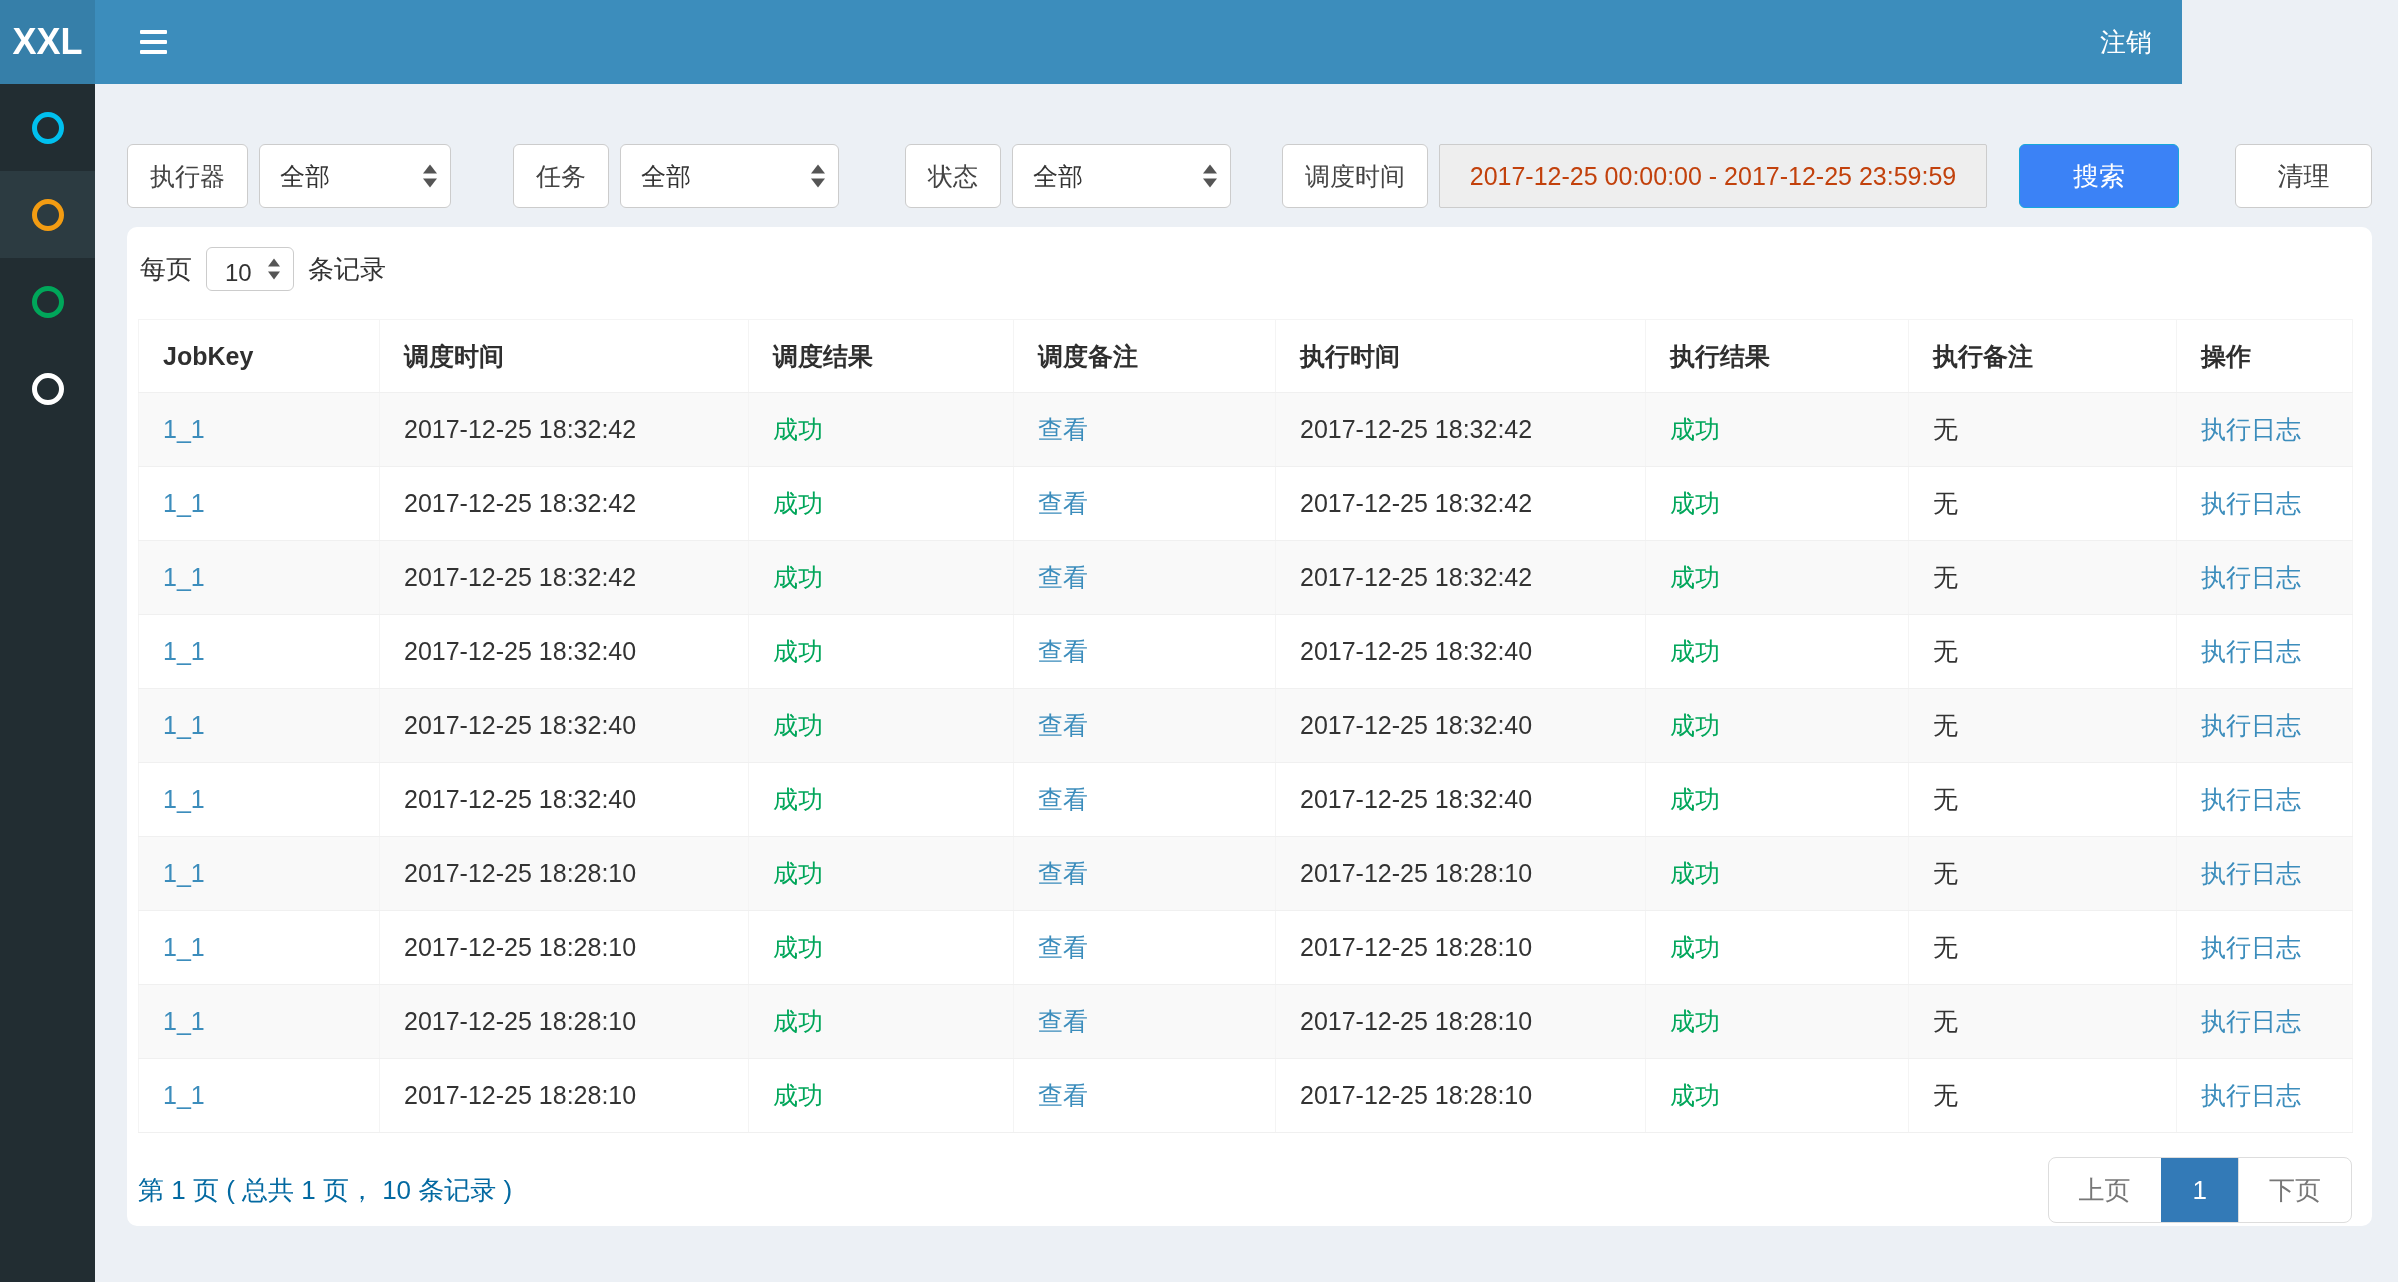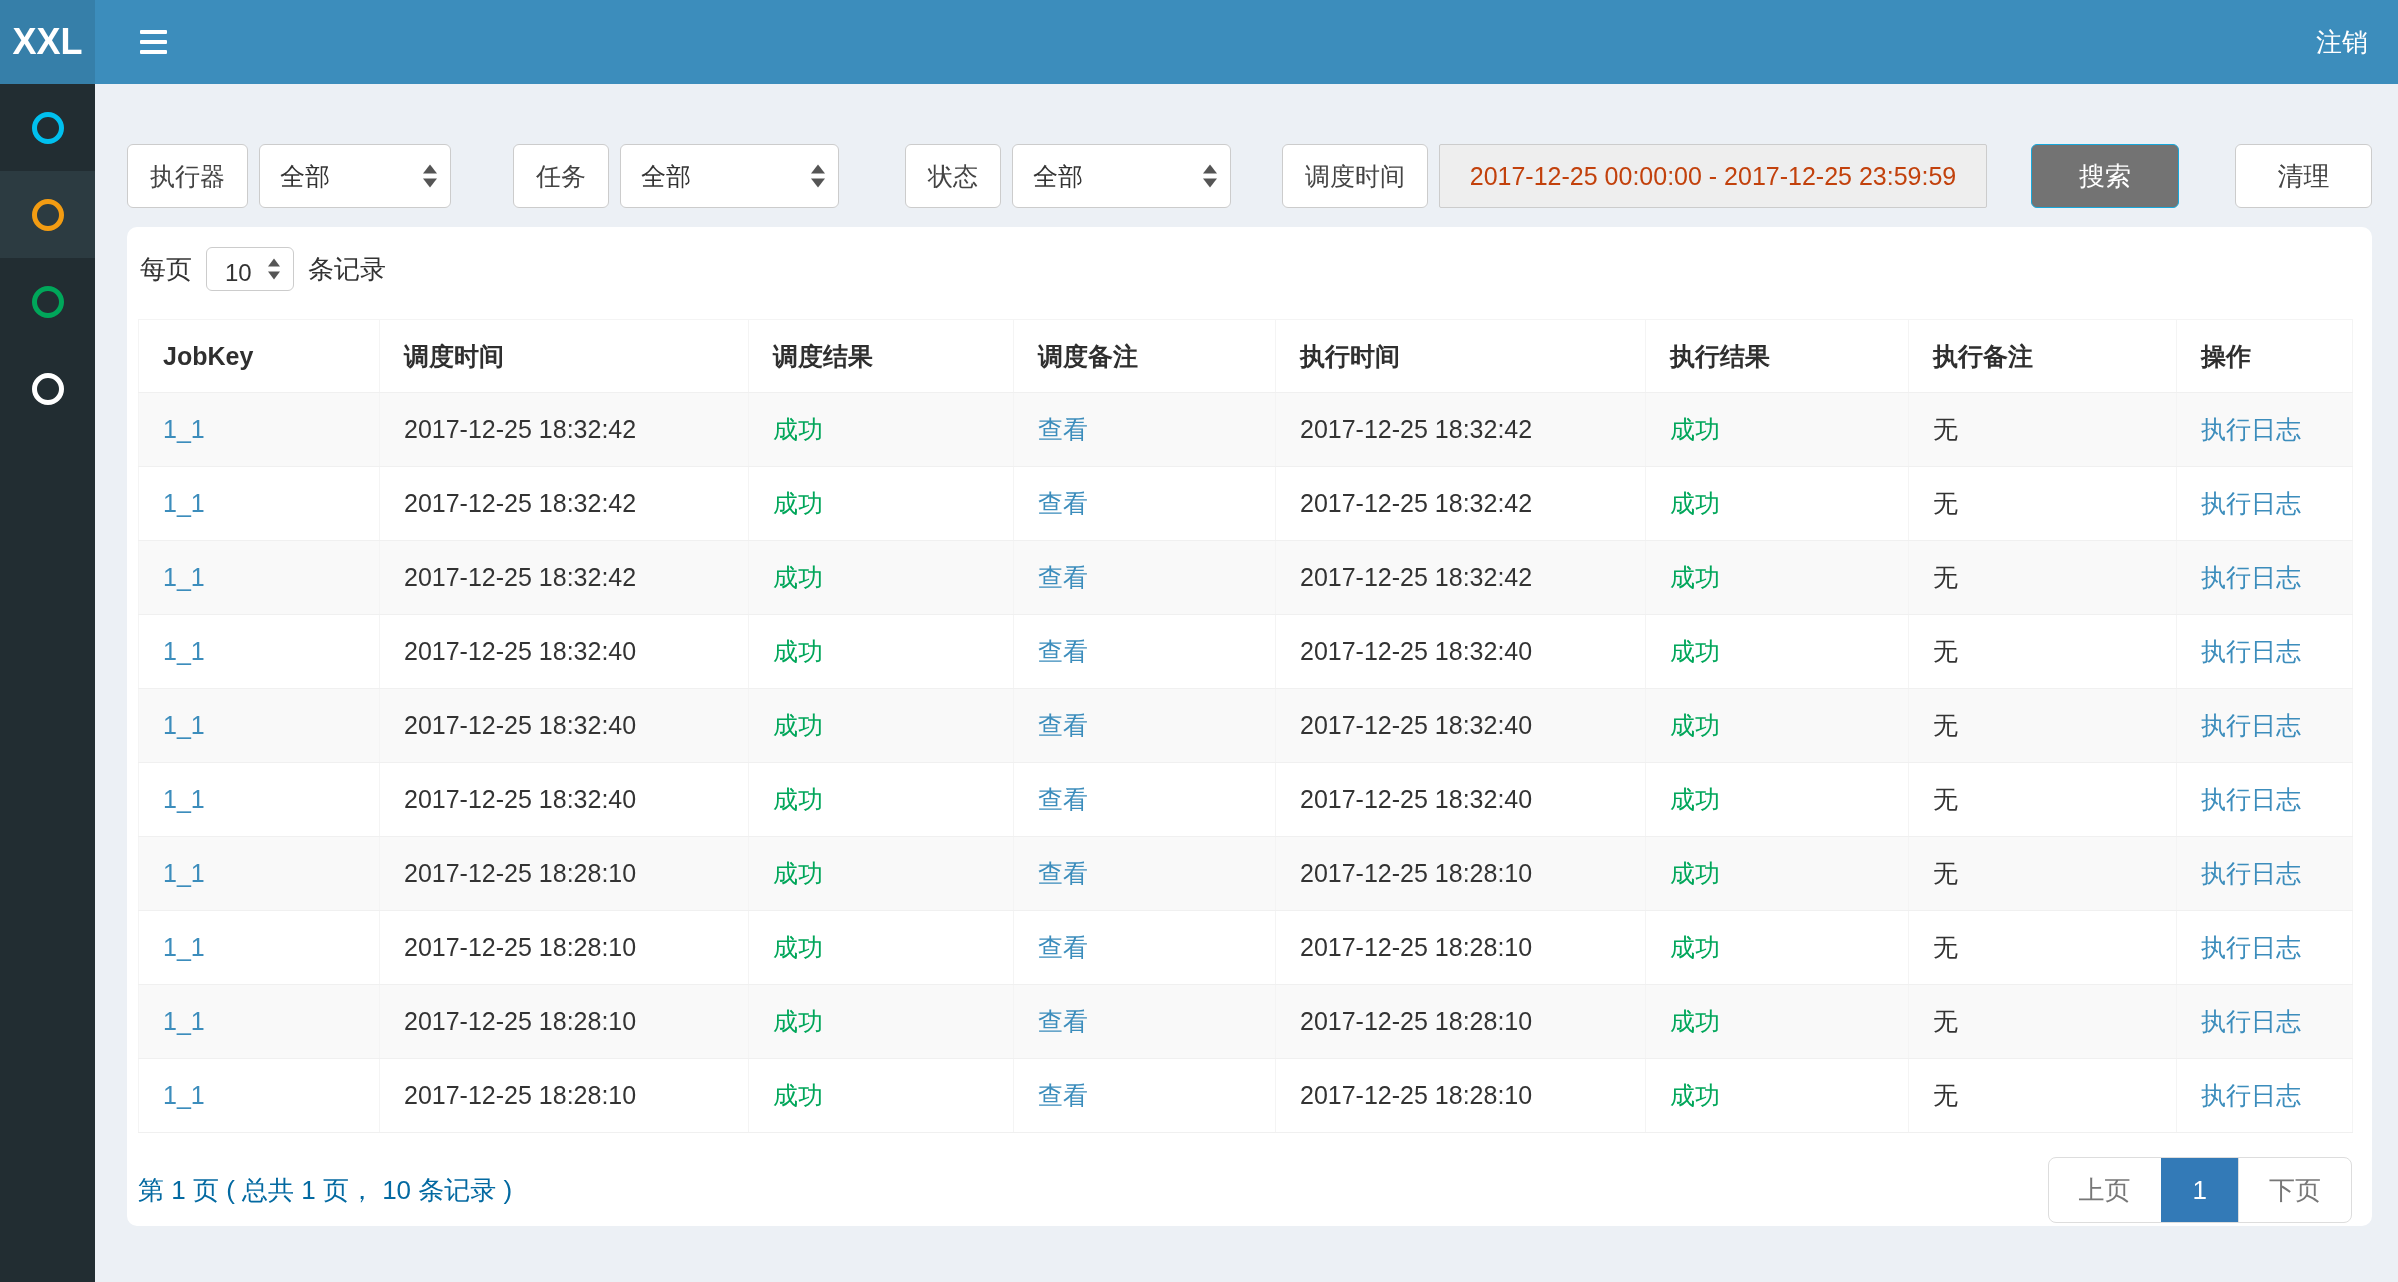--- a/index.html
+++ b/index.html
@@ -1,21 +1,21 @@
 <!DOCTYPE html>
 <html><head>
 <meta charset="utf-8">
 <style>
   * { box-sizing: border-box; margin: 0; padding: 0; }
   html,body { width: 2398px; height: 1282px; overflow: hidden; }
   body { font-family: "Liberation Sans", "DejaVu Sans", sans-serif; color: #333; }
   .screen { position: relative; width: 2398px; height: 1282px; background: #ecf0f5; overflow: hidden; }
 
   
-  .navbar { position: absolute; top: 0; left: 0; width: 2398px; height: 84px; background: #3c8dbc; display: flex; align-items: stretch; z-index: 5; gap: 12px; }
+  .navbar { position: absolute; top: 0; left: 0; width: 2182px; height: 84px; background: #3c8dbc; display: flex; align-items: stretch; z-index: 5; gap: 12px; }
   .logo { width: 95px; height: 84px; background: #367fa9; color: #fff; font-weight: bold; font-size: 36px; display: flex; align-items: center; justify-content: center; cursor: pointer; }
   .hamburger { width: 92px; height: 84px; display: flex; align-items: center; justify-content: center; cursor: pointer; }
   .hamburger .bars { display: flex; flex-direction: column; gap: 6px; }
   .hamburger .bars i { display: block; width: 27px; height: 4px; background: #fff; border-radius: 1px; }
   .nav-spacer { flex: 1; }
   .logout { height: 84px; display: flex; align-items: center; padding: 0 30px; color: #fff; font-size: 26px; cursor: pointer; }
 
   
   .sidebar { position: absolute; top: 84px; left: 0; width: 95px; bottom: 0; background: #222d32; z-index: 4; }
   .side-item { width: 95px; height: 87px; display: flex; align-items: center; justify-content: center; cursor: pointer; }
@@ -37,21 +37,21 @@
   .arrows { position: absolute; right: 13px; top: 50%; transform: translateY(-50%); display: flex; flex-direction: column; gap: 5px; }
   .arrows .up { width: 0; height: 0; border-left: 7px solid transparent; border-right: 7px solid transparent; border-bottom: 9px solid #555; }
   .arrows .dn { width: 0; height: 0; border-left: 7px solid transparent; border-right: 7px solid transparent; border-top: 9px solid #555; }
   .sel-executor { width: 192px; }
   .sel-job, .sel-status { width: 219px; }
   .g-job { margin-left: 62px; }
   .g-status { margin-left: 66px; }
   .g-time { margin-left: 51px; }
   .time-input { height: 64px; width: 548px; margin-left: 11px; background: #eee; border: 1px solid #ccc; border-radius: 2px; font-size: 25px; color: #c2410c; text-align: center; font-family: "Liberation Sans", "DejaVu Sans", sans-serif; }
   .btn { height: 64px; border-radius: 6px; font-size: 26px; cursor: pointer; font-family: inherit; }
-  .btn-search { width: 148px; margin-left: auto; background: #737373; border: 1px solid #17a7da; color: #fff; }
+  .btn-search { width: 160px; margin-left: auto; background: #3b82f6; border: 1px solid #17a7da; color: #fff; }
   .btn-clear { width: 137px; margin-left: 56px; background: #fff; border: 1px solid #ccc; color: #444; }
 
   
   .box { margin-top: 19px; margin-left: 0; background: #fff; min-height: 999px; padding: 16px 20px 0 11px; border-radius: 10px; }
   .pagesize { height: 52px; margin-top: 0; display: flex; align-items: center; font-size: 26px; color: #333; }
   .pagesize .lbl { margin: 0 14px 0 2px; }
   .pagesize .lbl2 { margin-left: 14px; }
   .sel-pagesize { width: 88px; height: 44px; margin-left: 0; }
   .sel-pagesize .val { left: 18px; line-height: 50px; font-size: 24px; }
   .sel-pagesize .arrows .up { border-left-width: 6px; border-right-width: 6px; border-bottom-width: 8px; }

